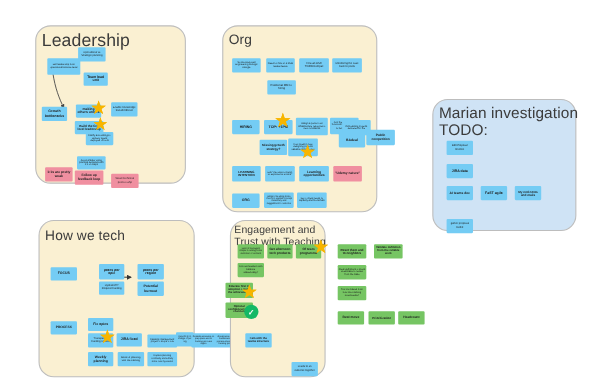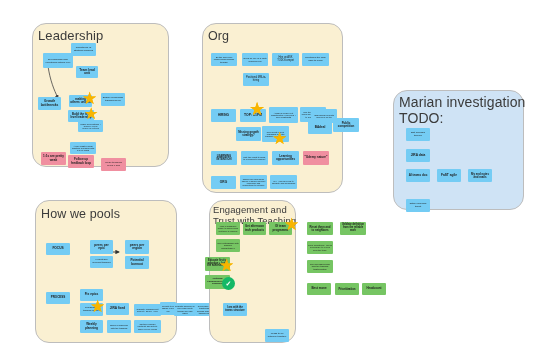--- a/index.html
+++ b/index.html
@@ -64,21 +64,21 @@
     font-weight:700;
   }
   .arrow{position:absolute;overflow:visible;}
 </style>
 </head>
 <body>
 
 <div id="canvas">
 
   <div class="frame cream" style="left:32px;top:23px;width:137px;height:144px;"></div>
-  <div class="frame-title" style="left:38px;top:29px;font-size:13px;">Leadership</div>
+  <div class="frame-title" style="left:38px;top:29px;font-size:16px;">Leadership</div>
 
   <svg class="arrow" style="left:40px;top:60px;width:40px;height:50px;" viewBox="0 0 40 50">
     <defs>
         <marker id="ah1" markerWidth="5" markerHeight="5" refX="4" refY="2.5" orient="auto">
       <path d="M0,0 L5,2.5 L0,5 z" fill="#444"></path>
         </marker>
       </defs>
     <path d="M8,6 C10,20 14,30 18,38" stroke="#444" stroke-width="0.8" fill="none" marker-end="url(#ah1)"></path>
   </svg>
 
@@ -124,21 +124,21 @@
   <div class="note pink bold" style="left:303px;top:151px;width:26px;height:14px;font-size:3px;">"Udemy nature"</div>
 
   <div class="note blue bold" style="left:211px;top:176px;width:25px;height:13px;font-size:3.2px;">ORG</div>
   <div class="note blue" style="left:240px;top:175px;width:27px;height:14px;font-size:2.1px;">assign role using some Theory in applies concept necessary and suggestions to outcome</div>
   <div class="note blue" style="left:270px;top:175px;width:27px;height:14px;font-size:2.2px;">key + check levels to capacity and blockchain</div>
 
   <div class="star" style="left:249px;top:100px;font-size:18px;">★</div>
   <div class="star" style="left:272px;top:130px;font-size:17px;">★</div>
 
   <div class="frame cream" style="left:35px;top:200px;width:142px;height:143px;"></div>
-  <div class="frame-title" style="left:41px;top:207px;font-size:12.5px;">How we pools</div>
+  <div class="frame-title" style="left:41px;top:207px;font-size:12.5px;">How we tech</div>
 
   <svg class="arrow" style="left:108px;top:248px;width:16px;height:8px;" viewBox="0 0 16 8">
     <defs>
         <marker id="ah2" markerWidth="5" markerHeight="5" refX="4" refY="2.5" orient="auto">
       <path d="M0,0 L5,2.5 L0,5 z" fill="#333"></path>
         </marker>
       </defs>
     <path d="M0,4 L11,4" stroke="#333" stroke-width="0.9" fill="none" marker-end="url(#ah2)"></path>
   </svg>
 

